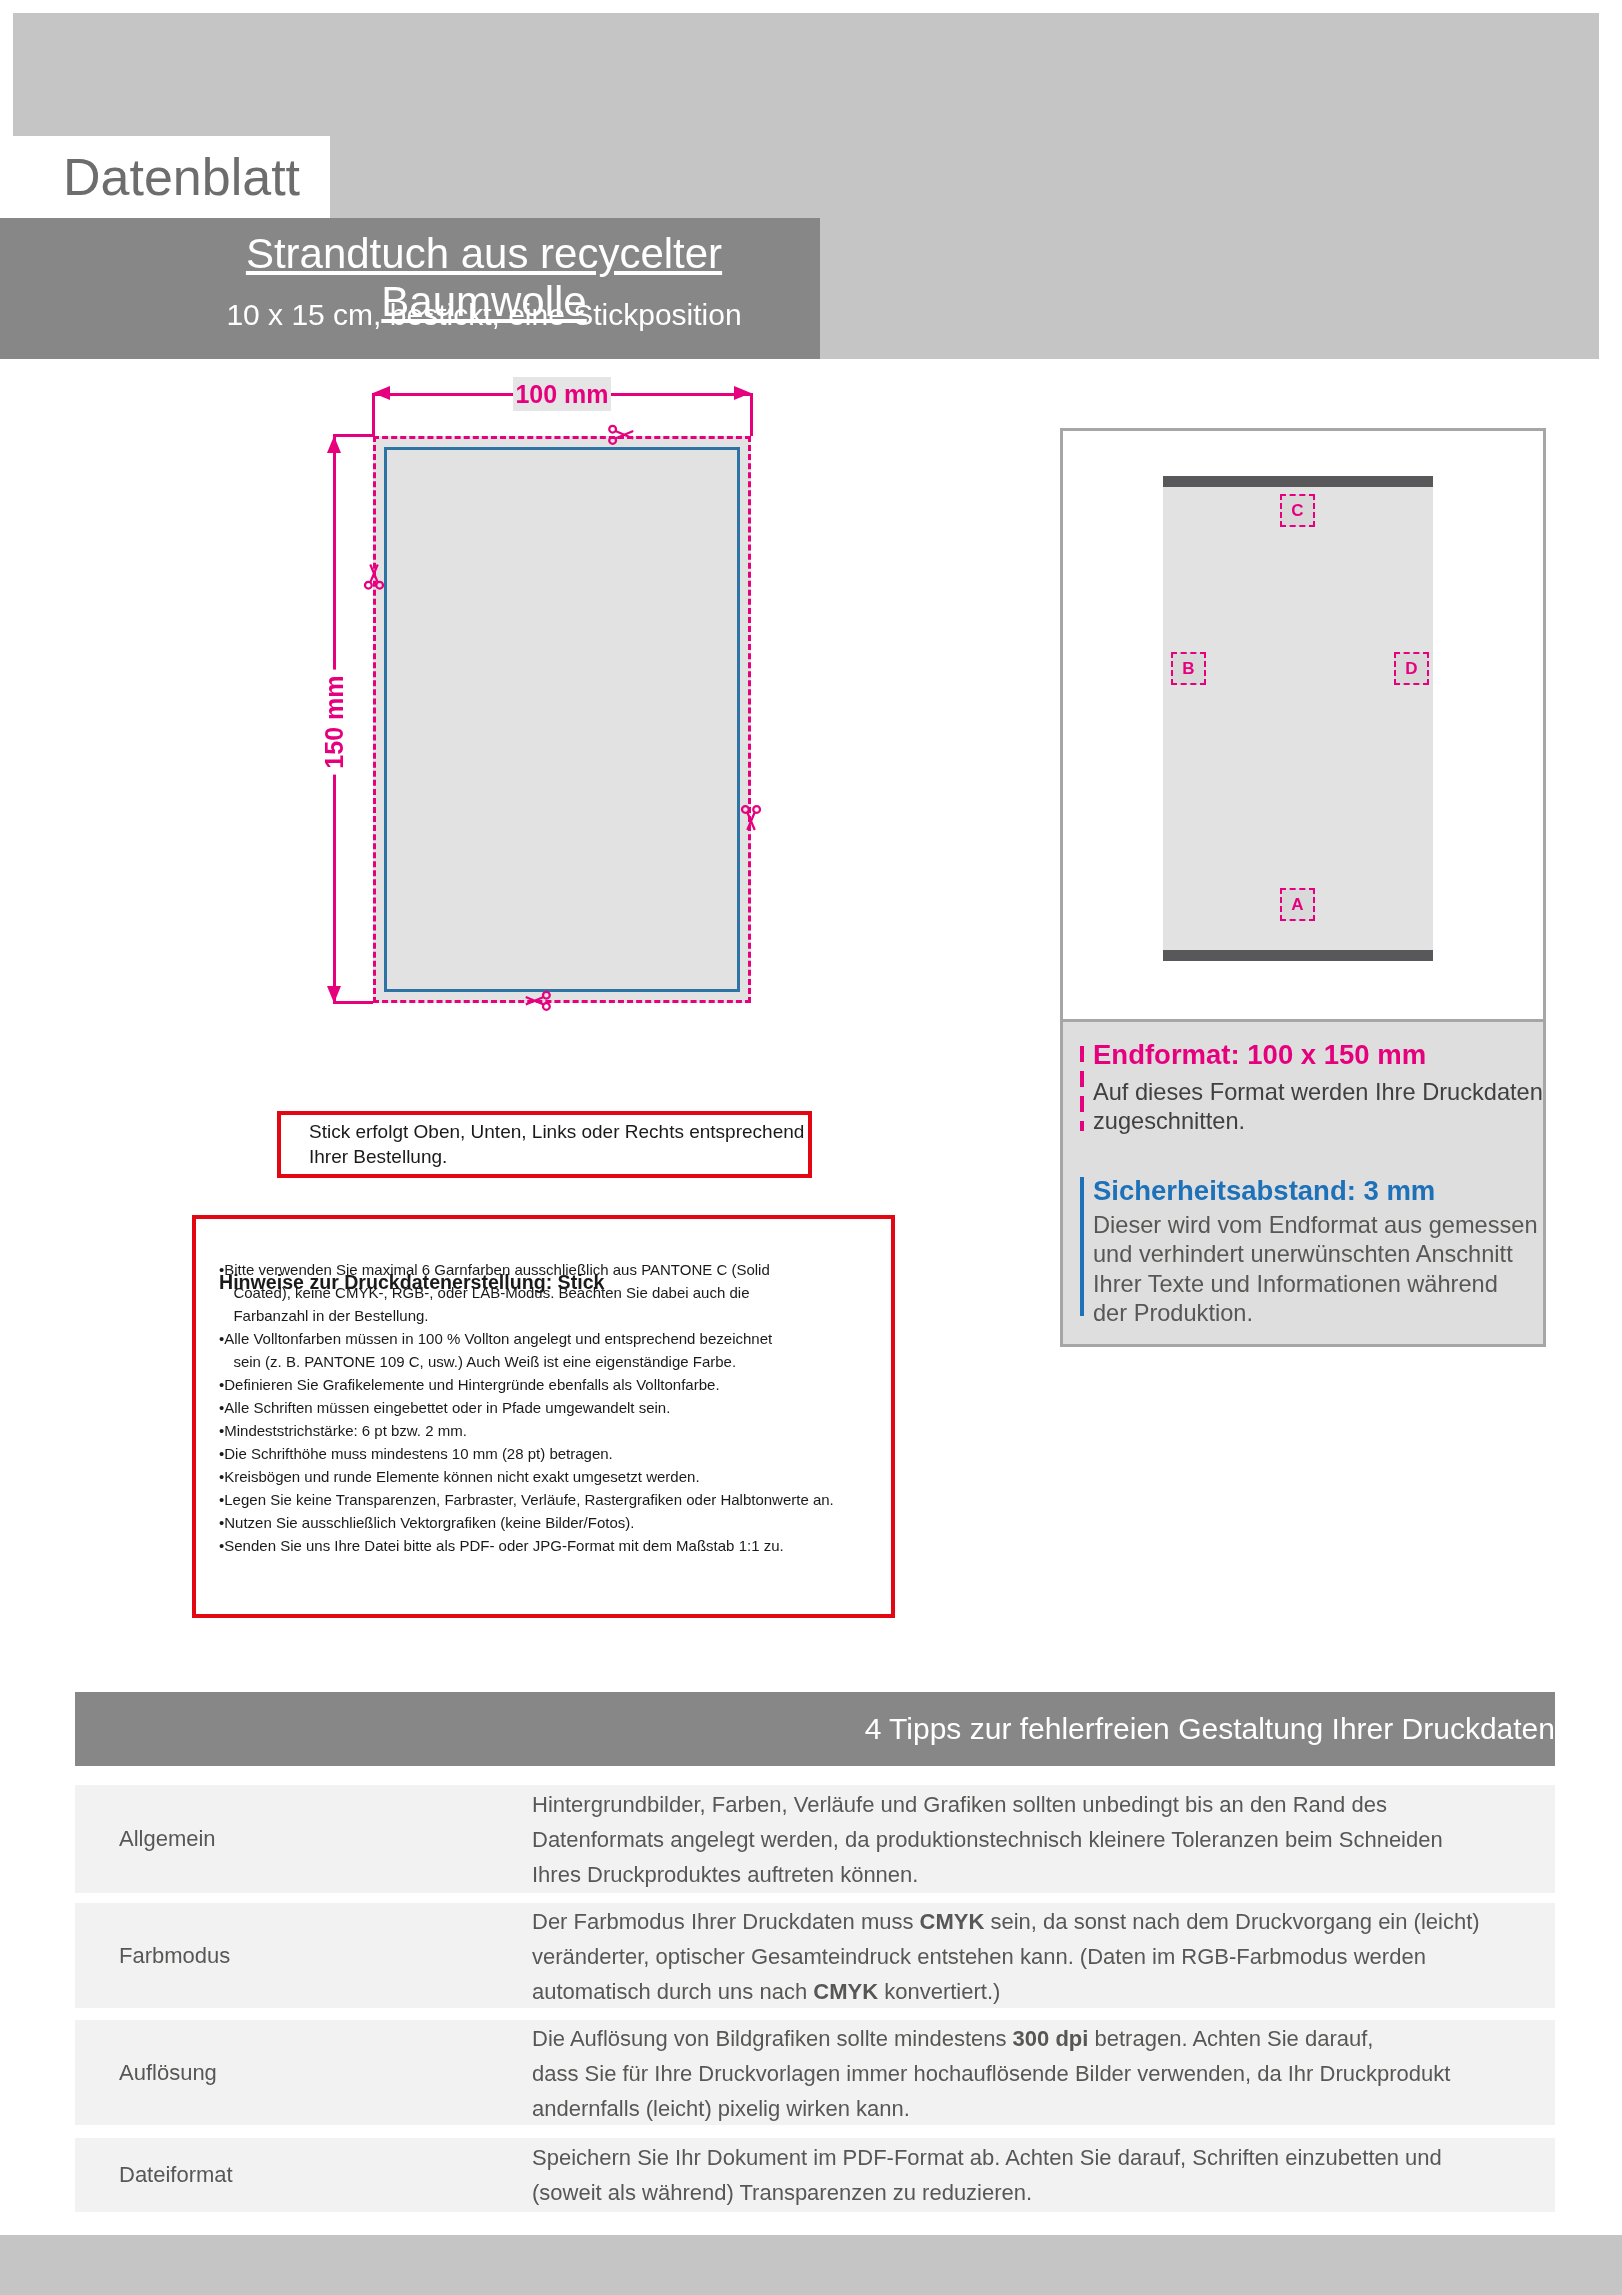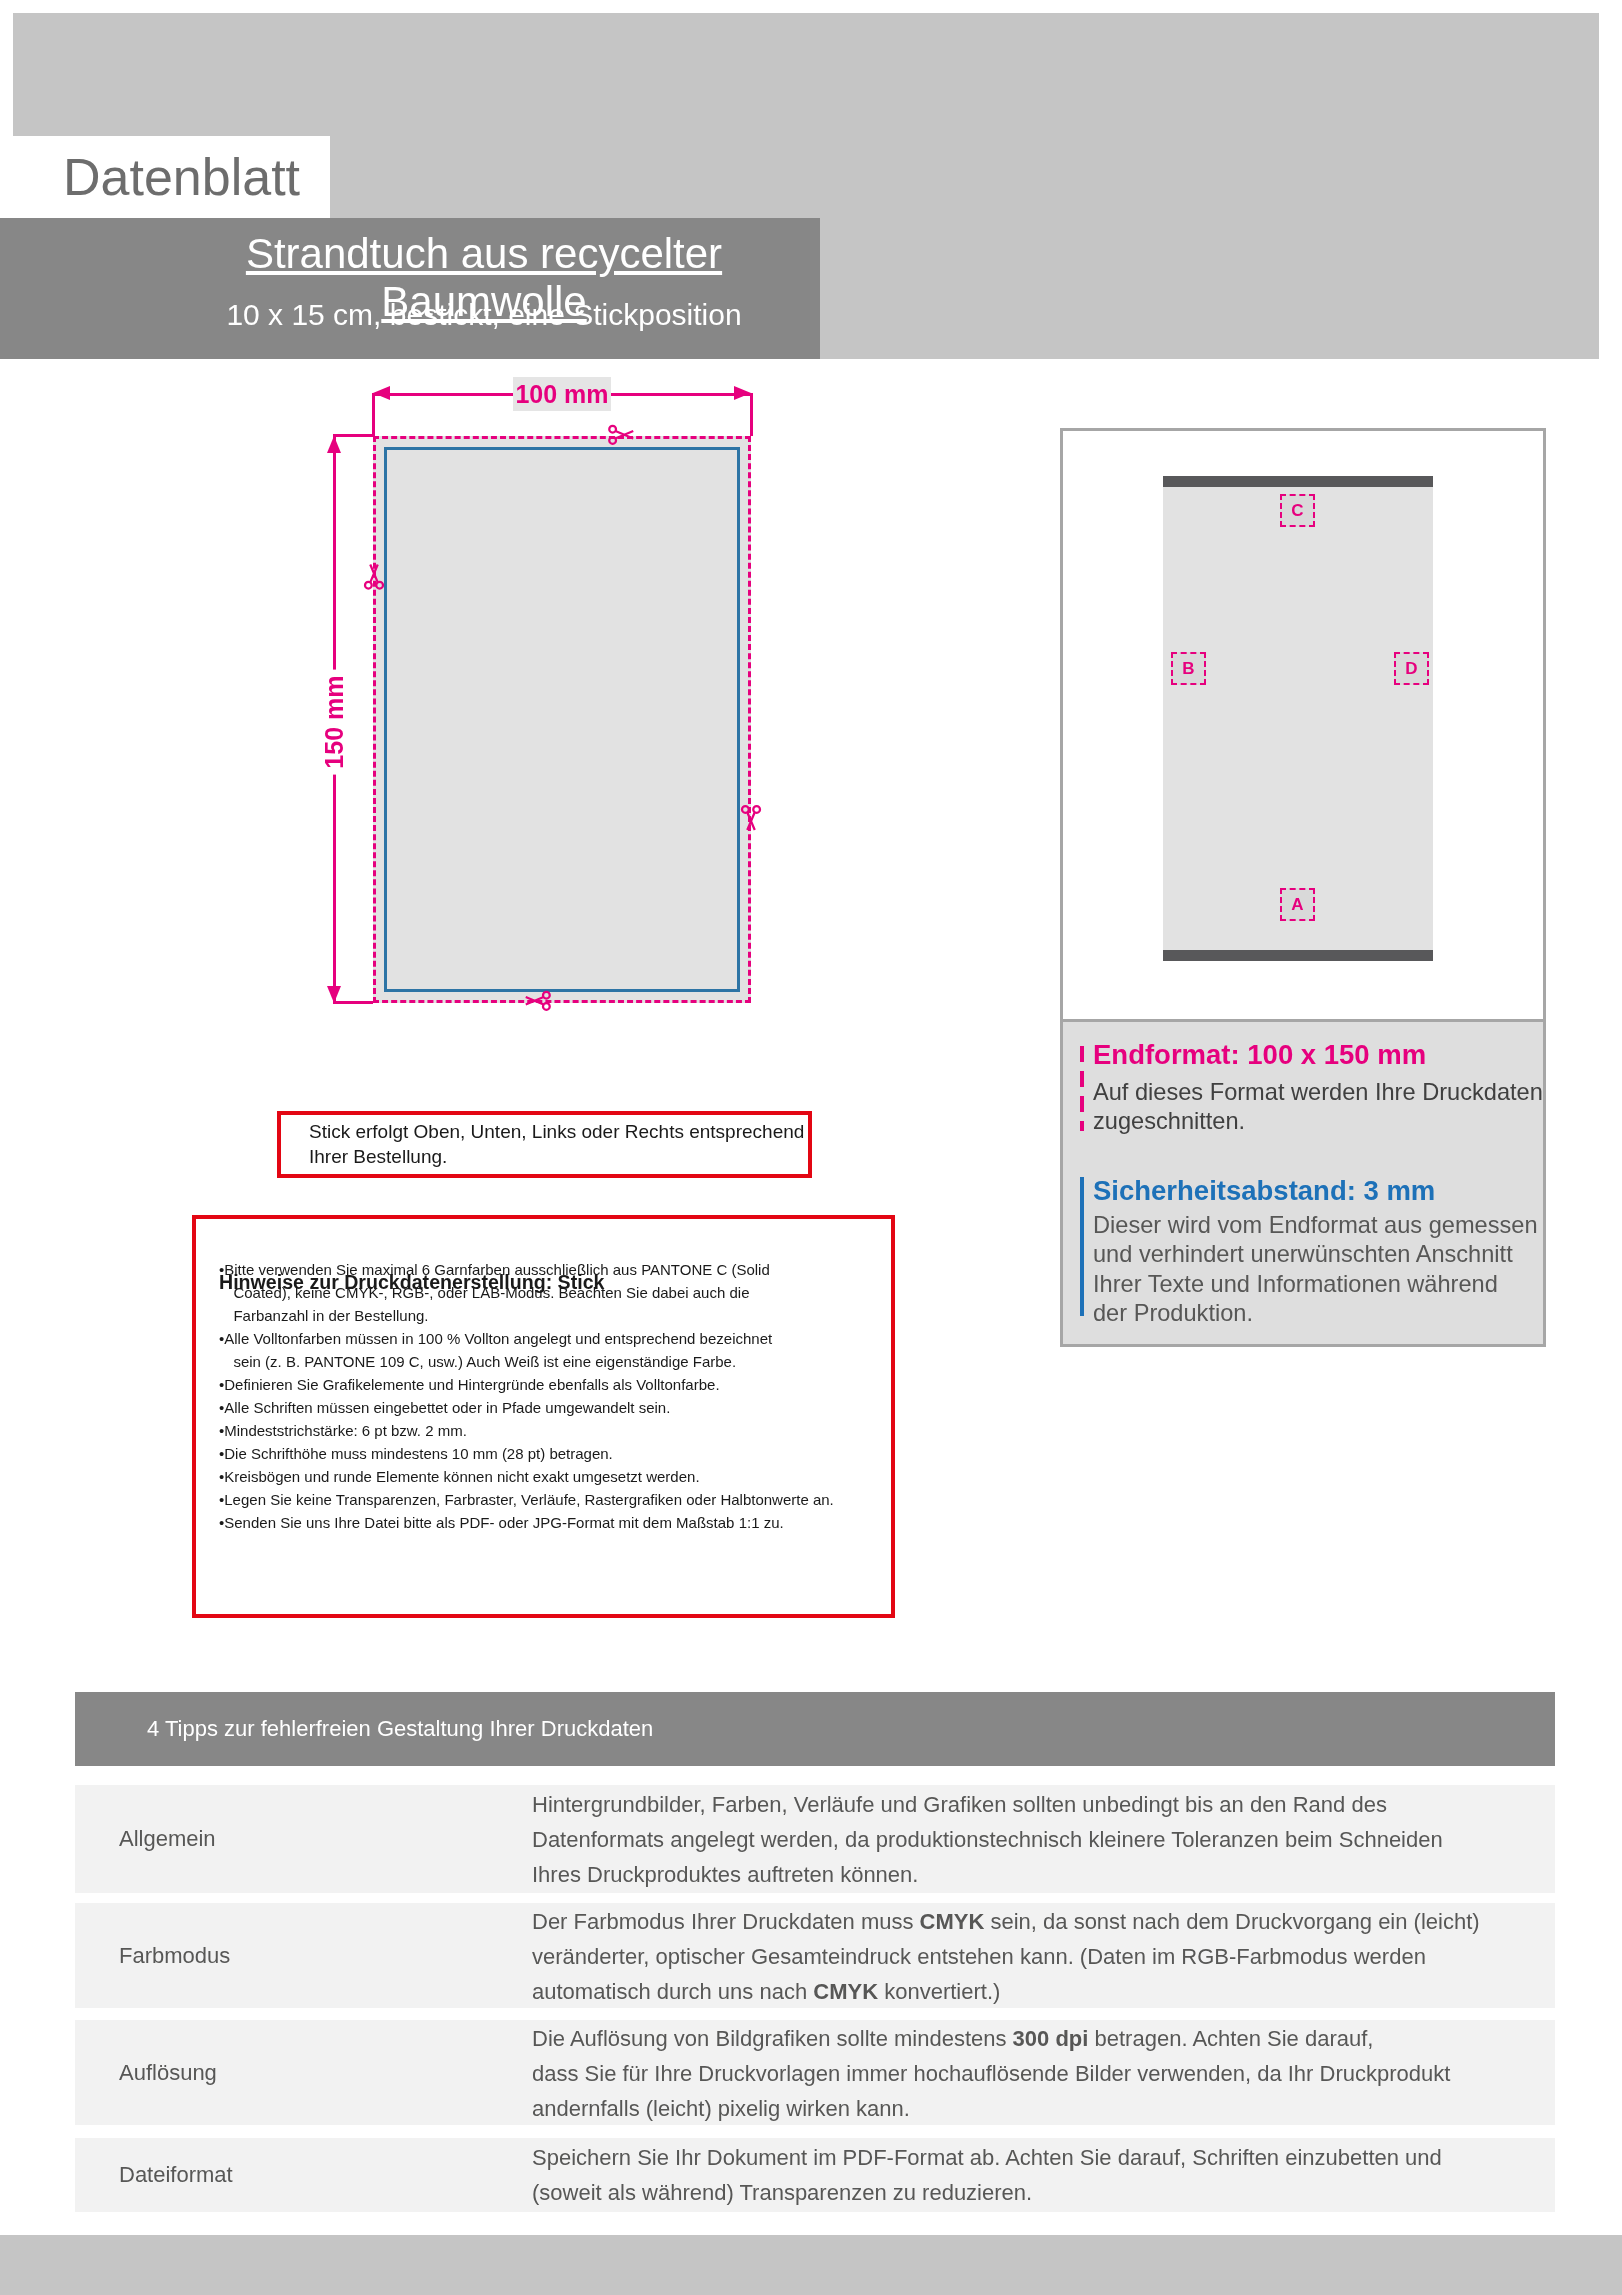--- a/index.html
+++ b/index.html
@@ -77,21 +77,21 @@
   .mag-dash-line{left:1080px;top:1046px;width:3.9px;height:85px;
        background:repeating-linear-gradient(to bottom,#e6007e 0 15.7px,transparent 15.7px 25px);}
   .endformat-title{left:1093px;top:1039px;font-size:27.5px;font-weight:bold;color:#e6007e;}
   .endformat-body{left:1093px;top:1078px;font-size:23.6px;line-height:29.4px;color:#404040;}
   .blue-line{left:1080px;top:1177px;width:3.9px;height:139px;background:#1d71b8;}
   .sich-title{left:1093px;top:1175px;font-size:27.5px;font-weight:bold;color:#1d71b8;}
   .sich-body{left:1093px;top:1211px;font-size:23.6px;line-height:29.4px;color:#575756;}
 
   
   .tips-bar{left:75px;top:1692px;width:1480px;height:74px;background:#878787;}
-  .tips-bar-text{padding-left:72px;line-height:74px;font-size:22px;color:#ffffff;}
+  .tips-bar-text{padding-left:72px;line-height:74px;font-size:30px;color:#ffffff;text-align:right;}
   .tips-rows{left:75px;top:1785px;width:1480px;height:429px;}
   .tip-row{position:absolute;left:0;width:100%;background:#f2f2f2;}
   .tip-row:nth-child(1){top:0;height:108px;}
   .tip-row:nth-child(2){top:118px;height:105px;}
   .tip-row:nth-child(3){top:235px;height:105px;}
   .tip-row:nth-child(4){top:353px;height:74px;}
   .tip-label{position:absolute;left:44px;top:50%;transform:translateY(-50%);
        font-size:22px;color:#575756;}
   .tip-text{position:absolute;left:457px;top:50%;transform:translateY(-50%);
        font-size:22px;line-height:35px;color:#575756;white-space:pre;}
@@ -197,20 +197,21 @@
     <div class="bullet">Alle Schriften müssen eingebettet oder in Pfade umgewandelt sein.</div>
 
     <div class="bullet">Mindeststrichstärke: 6 pt bzw. 2 mm.</div>
 
     <div class="bullet">Die Schrifthöhe muss mindestens 10 mm (28 pt) betragen.</div>
 
     <div class="bullet">Kreisbögen und runde Elemente können nicht exakt umgesetzt werden.</div>
 
     <div class="bullet">Legen Sie keine Transparenzen, Farbraster, Verläufe, Rastergrafiken oder Halbtonwerte an.</div>
 
+    <div class="bullet">Nutzen Sie ausschließlich Vektorgrafiken (keine Bilder/Fotos).</div>
 
     <div class="bullet">Senden Sie uns Ihre Datei bitte als PDF- oder JPG-Format mit dem Maßstab 1:1 zu.</div>
   </div>
 
 <div class="abs tips-bar">
   <div class="tips-bar-text">4 Tipps zur fehlerfreien Gestaltung Ihrer Druckdaten</div>
 </div>
 <div class="abs tips-rows">
 
     <div class="tip-row">

